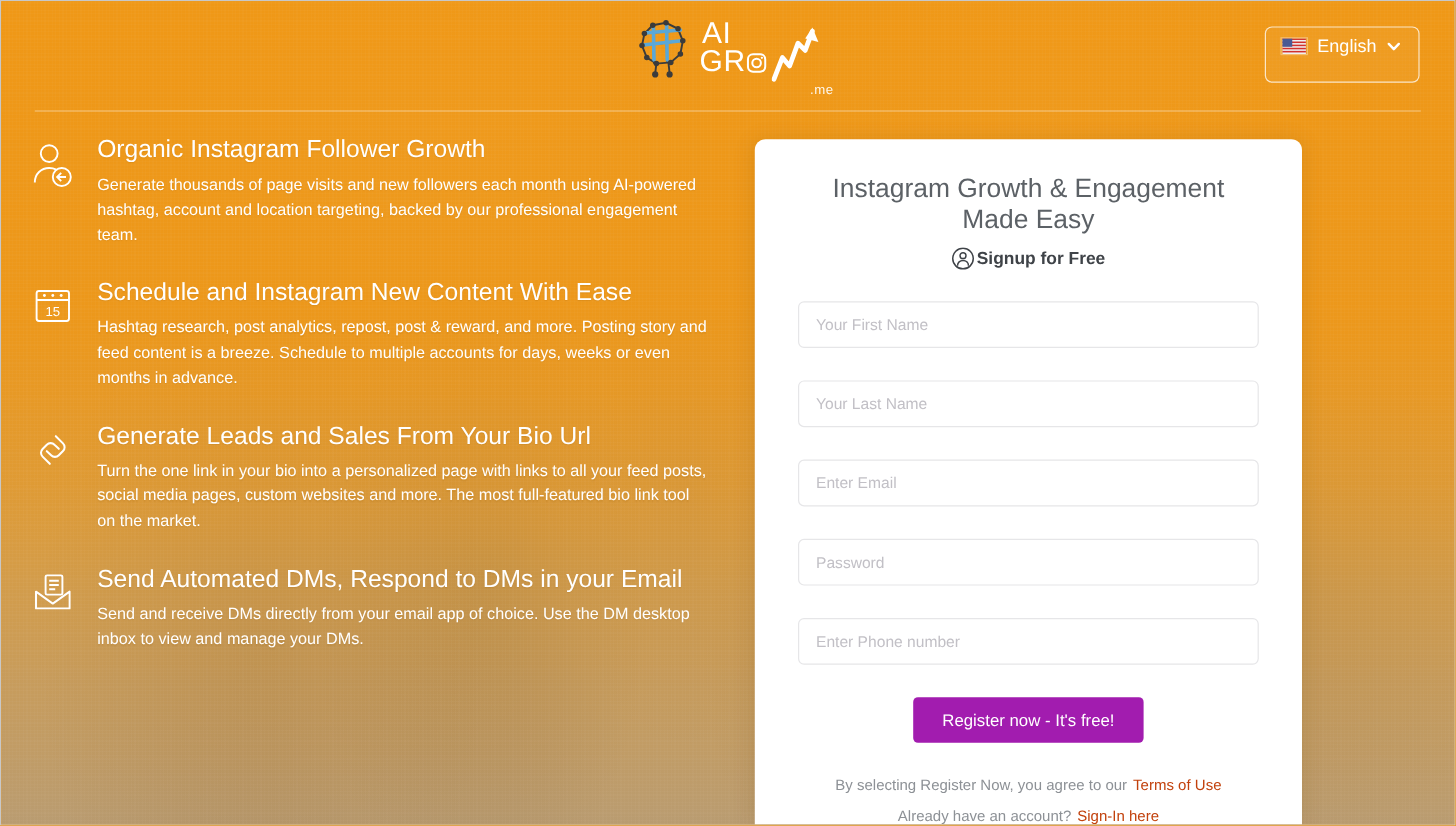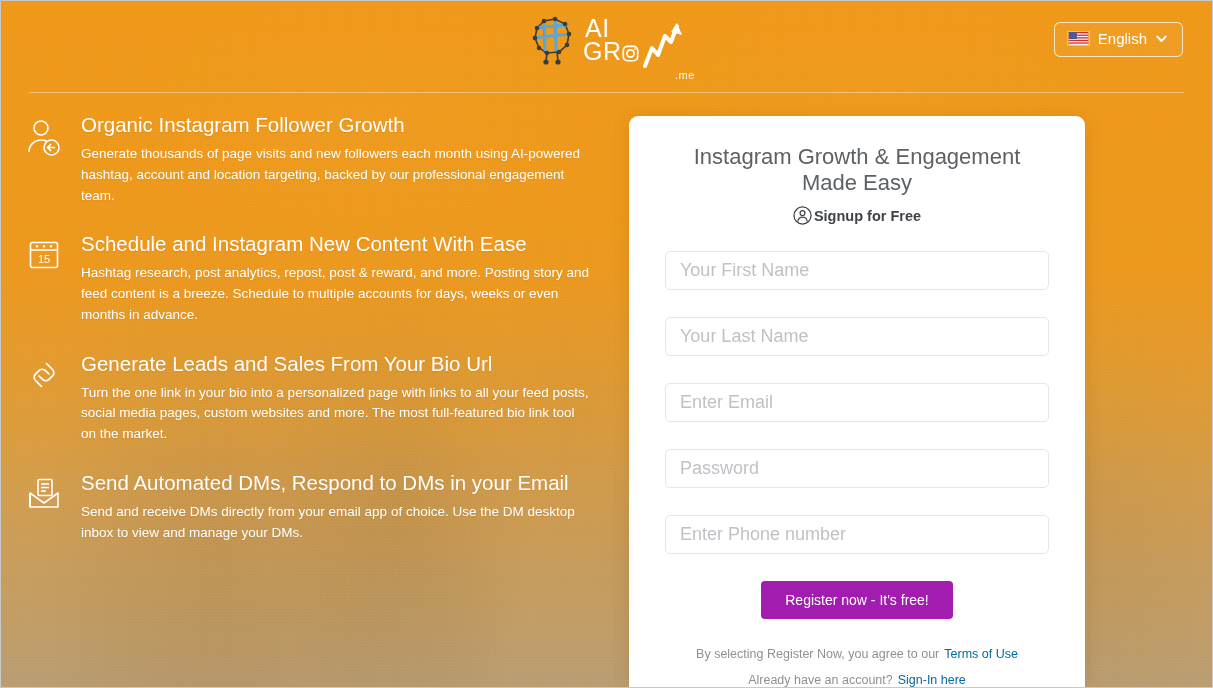--- a/index.html
+++ b/index.html
@@ -95,21 +95,21 @@
     opacity: 0.92;
   }
 
   .lang-select {
     position: absolute;
     right: 29px;
     top: 21px;
     display: flex;
     align-items: center;
     gap: 8px;
-    padding: 7px 14px 9px 12px;
+    padding: 7px 14px 21px 12px;
     border: 1px solid rgba(255,255,255,0.75);
     border-radius: 6px;
     color: #ffffff;
     font-size: 15px;
     cursor: pointer;
     background: rgba(255,255,255,0.04);
   }
   .flag {
     width: 23px; height: 15px;
     display: block;
@@ -199,21 +199,21 @@
   .card-sub svg { display:block; }
 
   .field {
     display: block;
     width: 100%;
     height: 39px;
     box-sizing: border-box;
     border: 1px solid #e6e6e8;
     border-radius: 5px;
     padding: 0 14px;
-    font-size: 18px;
+    font-size: 13px;
     font-family: "Liberation Sans", sans-serif;
     color: #555;
     background: #fff;
     outline: none;
     margin-bottom: 27px;
   }
   .field::placeholder { color: #c2c0c6; }
 
   .register-wrap { text-align: center; margin-top: 5px; }
   .register-btn {
@@ -229,21 +229,21 @@
   }
 
   .legal {
     text-align: center;
     font-size: 12.5px;
     color: #8d9196;
     margin-top: 28px;
   }
   .legal + .legal { margin-top: 12px; }
   .legal a {
-    color: #0369a1;
+    color: #c2410c;
     text-decoration: none;
     margin-left: 5px;
   }
 </style>
 </head>
 <body>
 
 <div class="page">
 
   <div class="bg-photo"></div>

